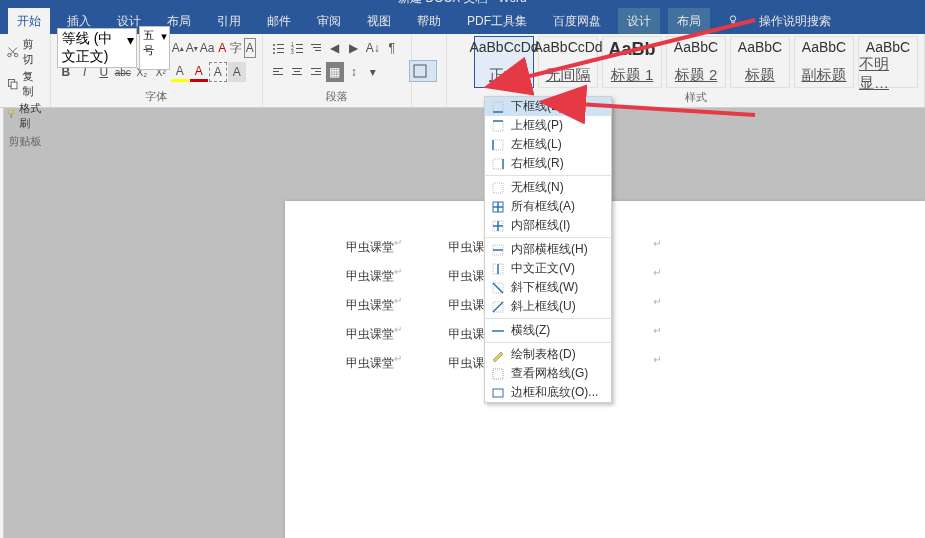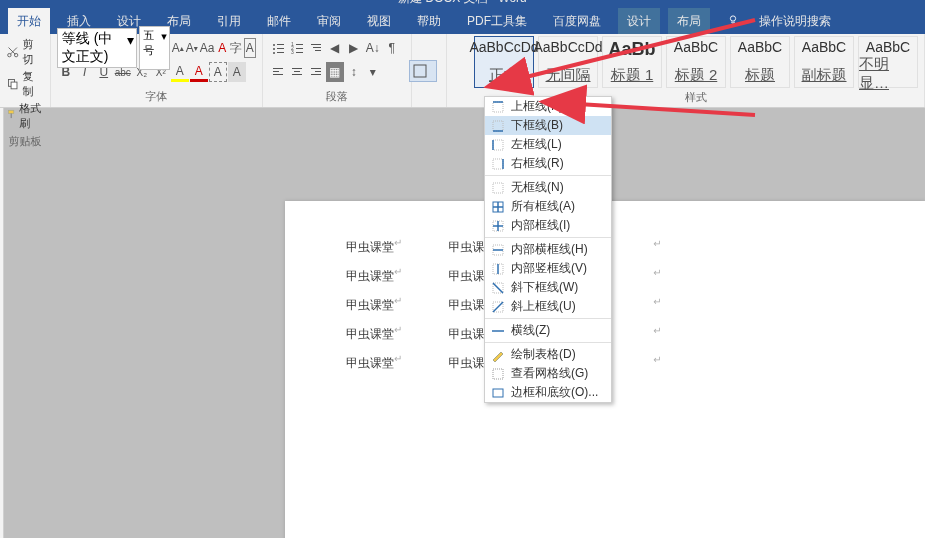--- a/index.html
+++ b/index.html
@@ -299,33 +299,33 @@
           <td>甲虫课堂<span class="cell-mark">↵</span></td>
           <td>甲虫课堂<span class="cell-mark">↵</span></td>
           <td>甲虫课堂<span class="cell-mark">↵</span></td>
           <td><span class="cell-mark">↵</span></td>
         </tr>
       </tbody>
   </table>
 </div>
 
 <div class="dropdown" id="border-menu">
+    <div class="dd-item hl">
+      <span class="dd-icon"><svg width="14" height="14" viewBox="0 0 14 14">
+          <rect x="2" y="2" width="10" height="10" fill="none" stroke="#bbb" stroke-dasharray="1 1"></rect>
+          <line x1="2" y1="12" x2="12" y2="12" stroke="#3070b0" stroke-width="1.5"></line>
+        </svg></span>
+      <span>下框线(B)</span>
+    </div>
     <div class="dd-item">
       <span class="dd-icon"><svg width="14" height="14" viewBox="0 0 14 14">
           <rect x="2" y="2" width="10" height="10" fill="none" stroke="#bbb" stroke-dasharray="1 1"></rect>
           <line x1="2" y1="2" x2="12" y2="2" stroke="#3070b0" stroke-width="1.5"></line>
         </svg></span>
       <span>上框线(P)</span>
-    </div>
-    <div class="dd-item hl">
-      <span class="dd-icon"><svg width="14" height="14" viewBox="0 0 14 14">
-          <rect x="2" y="2" width="10" height="10" fill="none" stroke="#bbb" stroke-dasharray="1 1"></rect>
-          <line x1="2" y1="12" x2="12" y2="12" stroke="#3070b0" stroke-width="1.5"></line>
-        </svg></span>
-      <span>下框线(B)</span>
     </div>
     <div class="dd-item">
       <span class="dd-icon"><svg width="14" height="14" viewBox="0 0 14 14">
           <rect x="2" y="2" width="10" height="10" fill="none" stroke="#bbb" stroke-dasharray="1 1"></rect>
           <line x1="2" y1="2" x2="2" y2="12" stroke="#3070b0" stroke-width="1.5"></line>
         </svg></span>
       <span>左框线(L)</span>
     </div>
     <div class="dd-item">
       <span class="dd-icon"><svg width="14" height="14" viewBox="0 0 14 14">
@@ -363,21 +363,21 @@
           <rect x="2" y="2" width="10" height="10" fill="none" stroke="#bbb" stroke-dasharray="1 1"></rect>
           <line x1="2" y1="7" x2="12" y2="7" stroke="#3070b0" stroke-width="1.5"></line>
         </svg></span>
       <span>内部横框线(H)</span>
     </div>
     <div class="dd-item">
       <span class="dd-icon"><svg width="14" height="14" viewBox="0 0 14 14">
           <rect x="2" y="2" width="10" height="10" fill="none" stroke="#bbb" stroke-dasharray="1 1"></rect>
           <line x1="7" y1="2" x2="7" y2="12" stroke="#3070b0" stroke-width="1.5"></line>
         </svg></span>
-      <span>内部竖框线(V)</span>
+      <span>中文正文(V)</span>
     </div>
     <div class="dd-item">
       <span class="dd-icon"><svg width="14" height="14" viewBox="0 0 14 14">
           <rect x="2" y="2" width="10" height="10" fill="none" stroke="#bbb" stroke-dasharray="1 1"></rect>
           <line x1="2" y1="2" x2="12" y2="12" stroke="#3070b0" stroke-width="1.5"></line>
         </svg></span>
       <span>斜下框线(W)</span>
     </div>
     <div class="dd-item">
       <span class="dd-icon"><svg width="14" height="14" viewBox="0 0 14 14">

